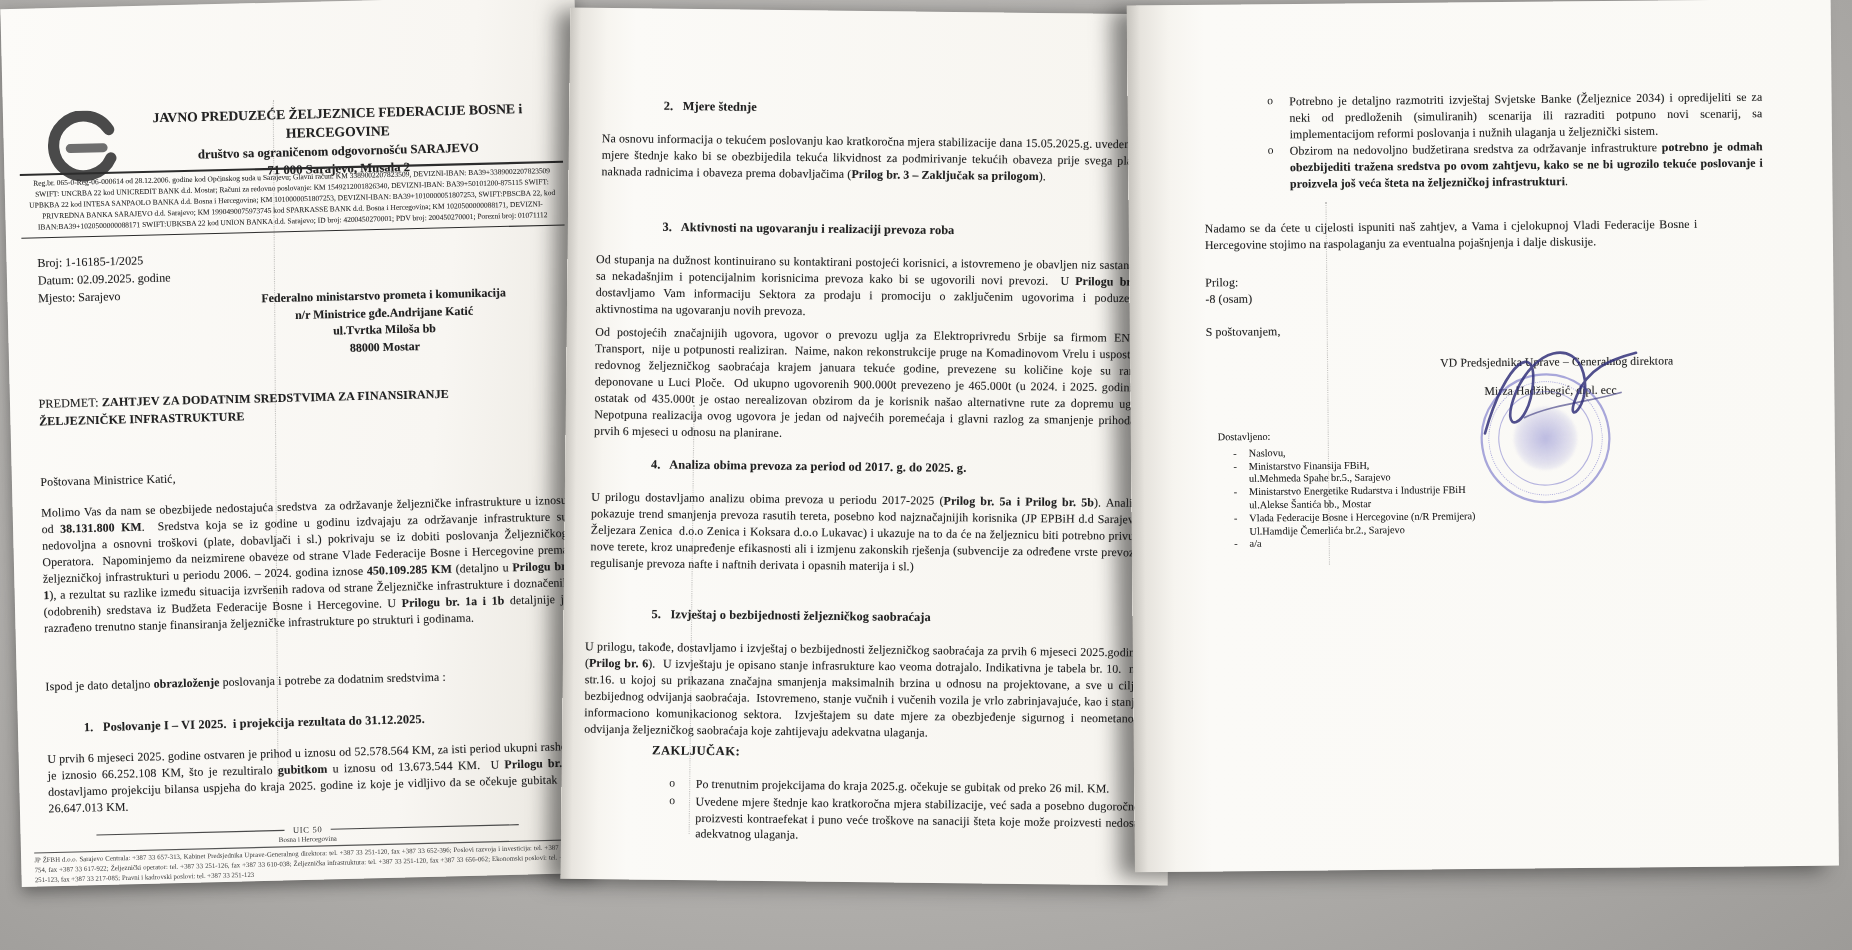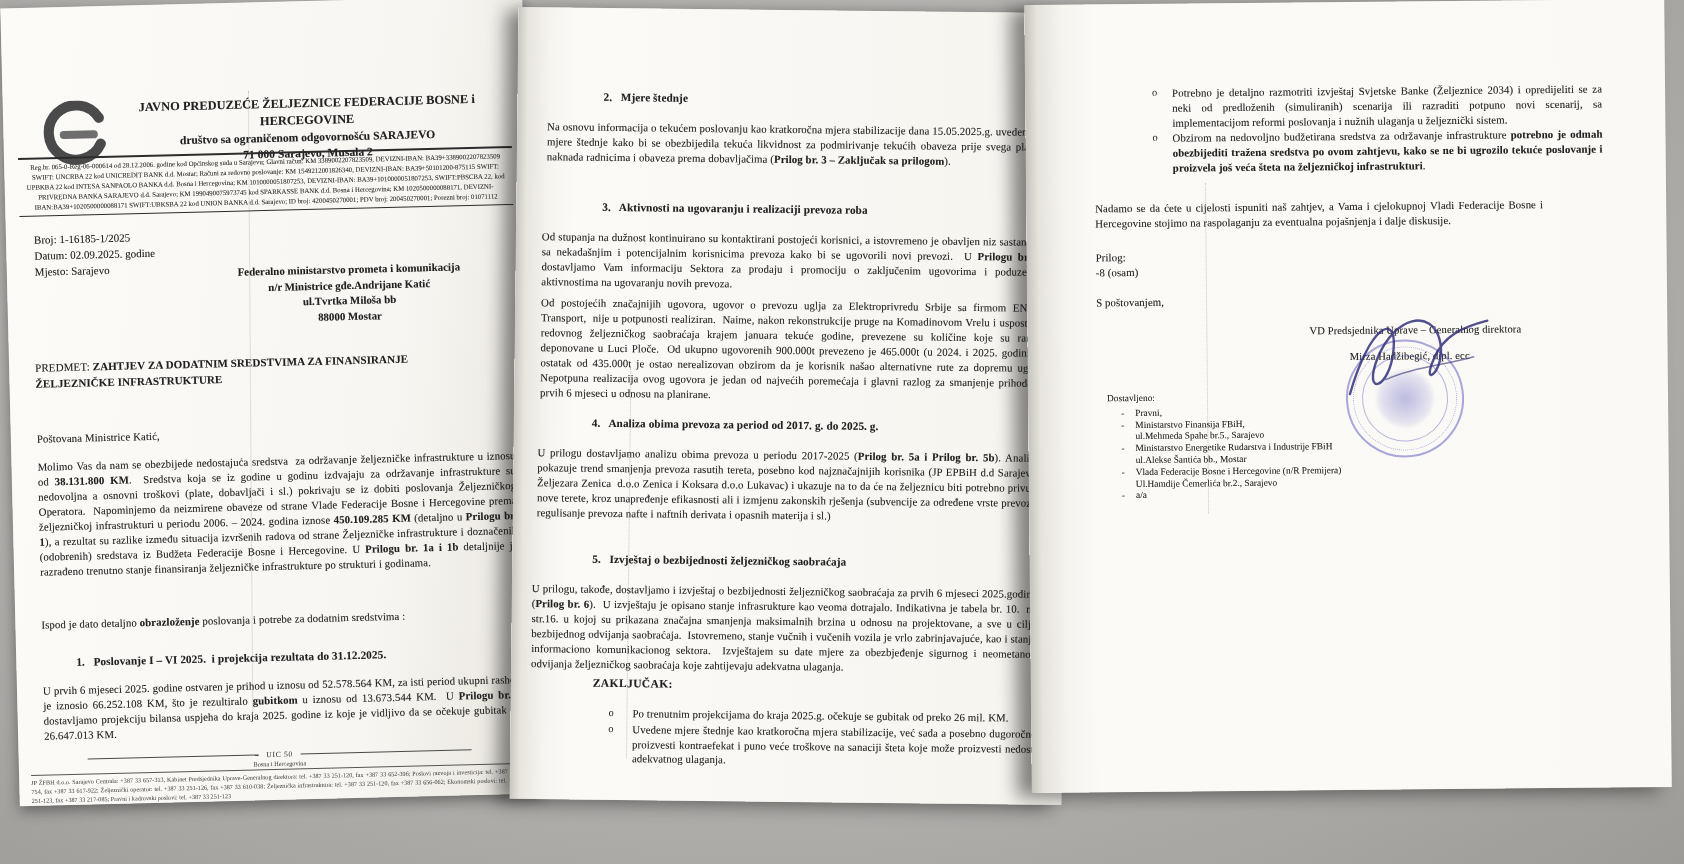--- a/index.html
+++ b/index.html
@@ -185,21 +185,21 @@
       <path d="M16 98 C 36 30, 64 16, 60 54 C 56 94, 28 102, 44 62 C 62 20, 98 14, 106 44 C 114 74, 86 96, 100 64 C 110 40, 130 32, 154 26" fill="none" stroke="#33317a" stroke-width="2.4" stroke-linecap="round" opacity=".85"></path>
       <path d="M52 84 C 78 72, 112 70, 140 62" fill="none" stroke="#33317a" stroke-width="1.6" stroke-linecap="round" opacity=".6"></path>
     </svg>
   </div>
 
   <div class="dl">
     <span class="dl-head">Dostavljeno:</span>
     <div class="dl-item">
       <span class="dl-dash">-</span>
       <span class="dl-lines">
-          <span>Pravni,</span>
+          <span>Naslovu,</span>
         </span>
     </div>
     <div class="dl-item">
       <span class="dl-dash">-</span>
       <span class="dl-lines">
         <span>Ministarstvo Finansija FBiH,</span>
         <span>ul.Mehmeda Spahe br.5., Sarajevo</span>
       </span>
     </div>
     <div class="dl-item">

